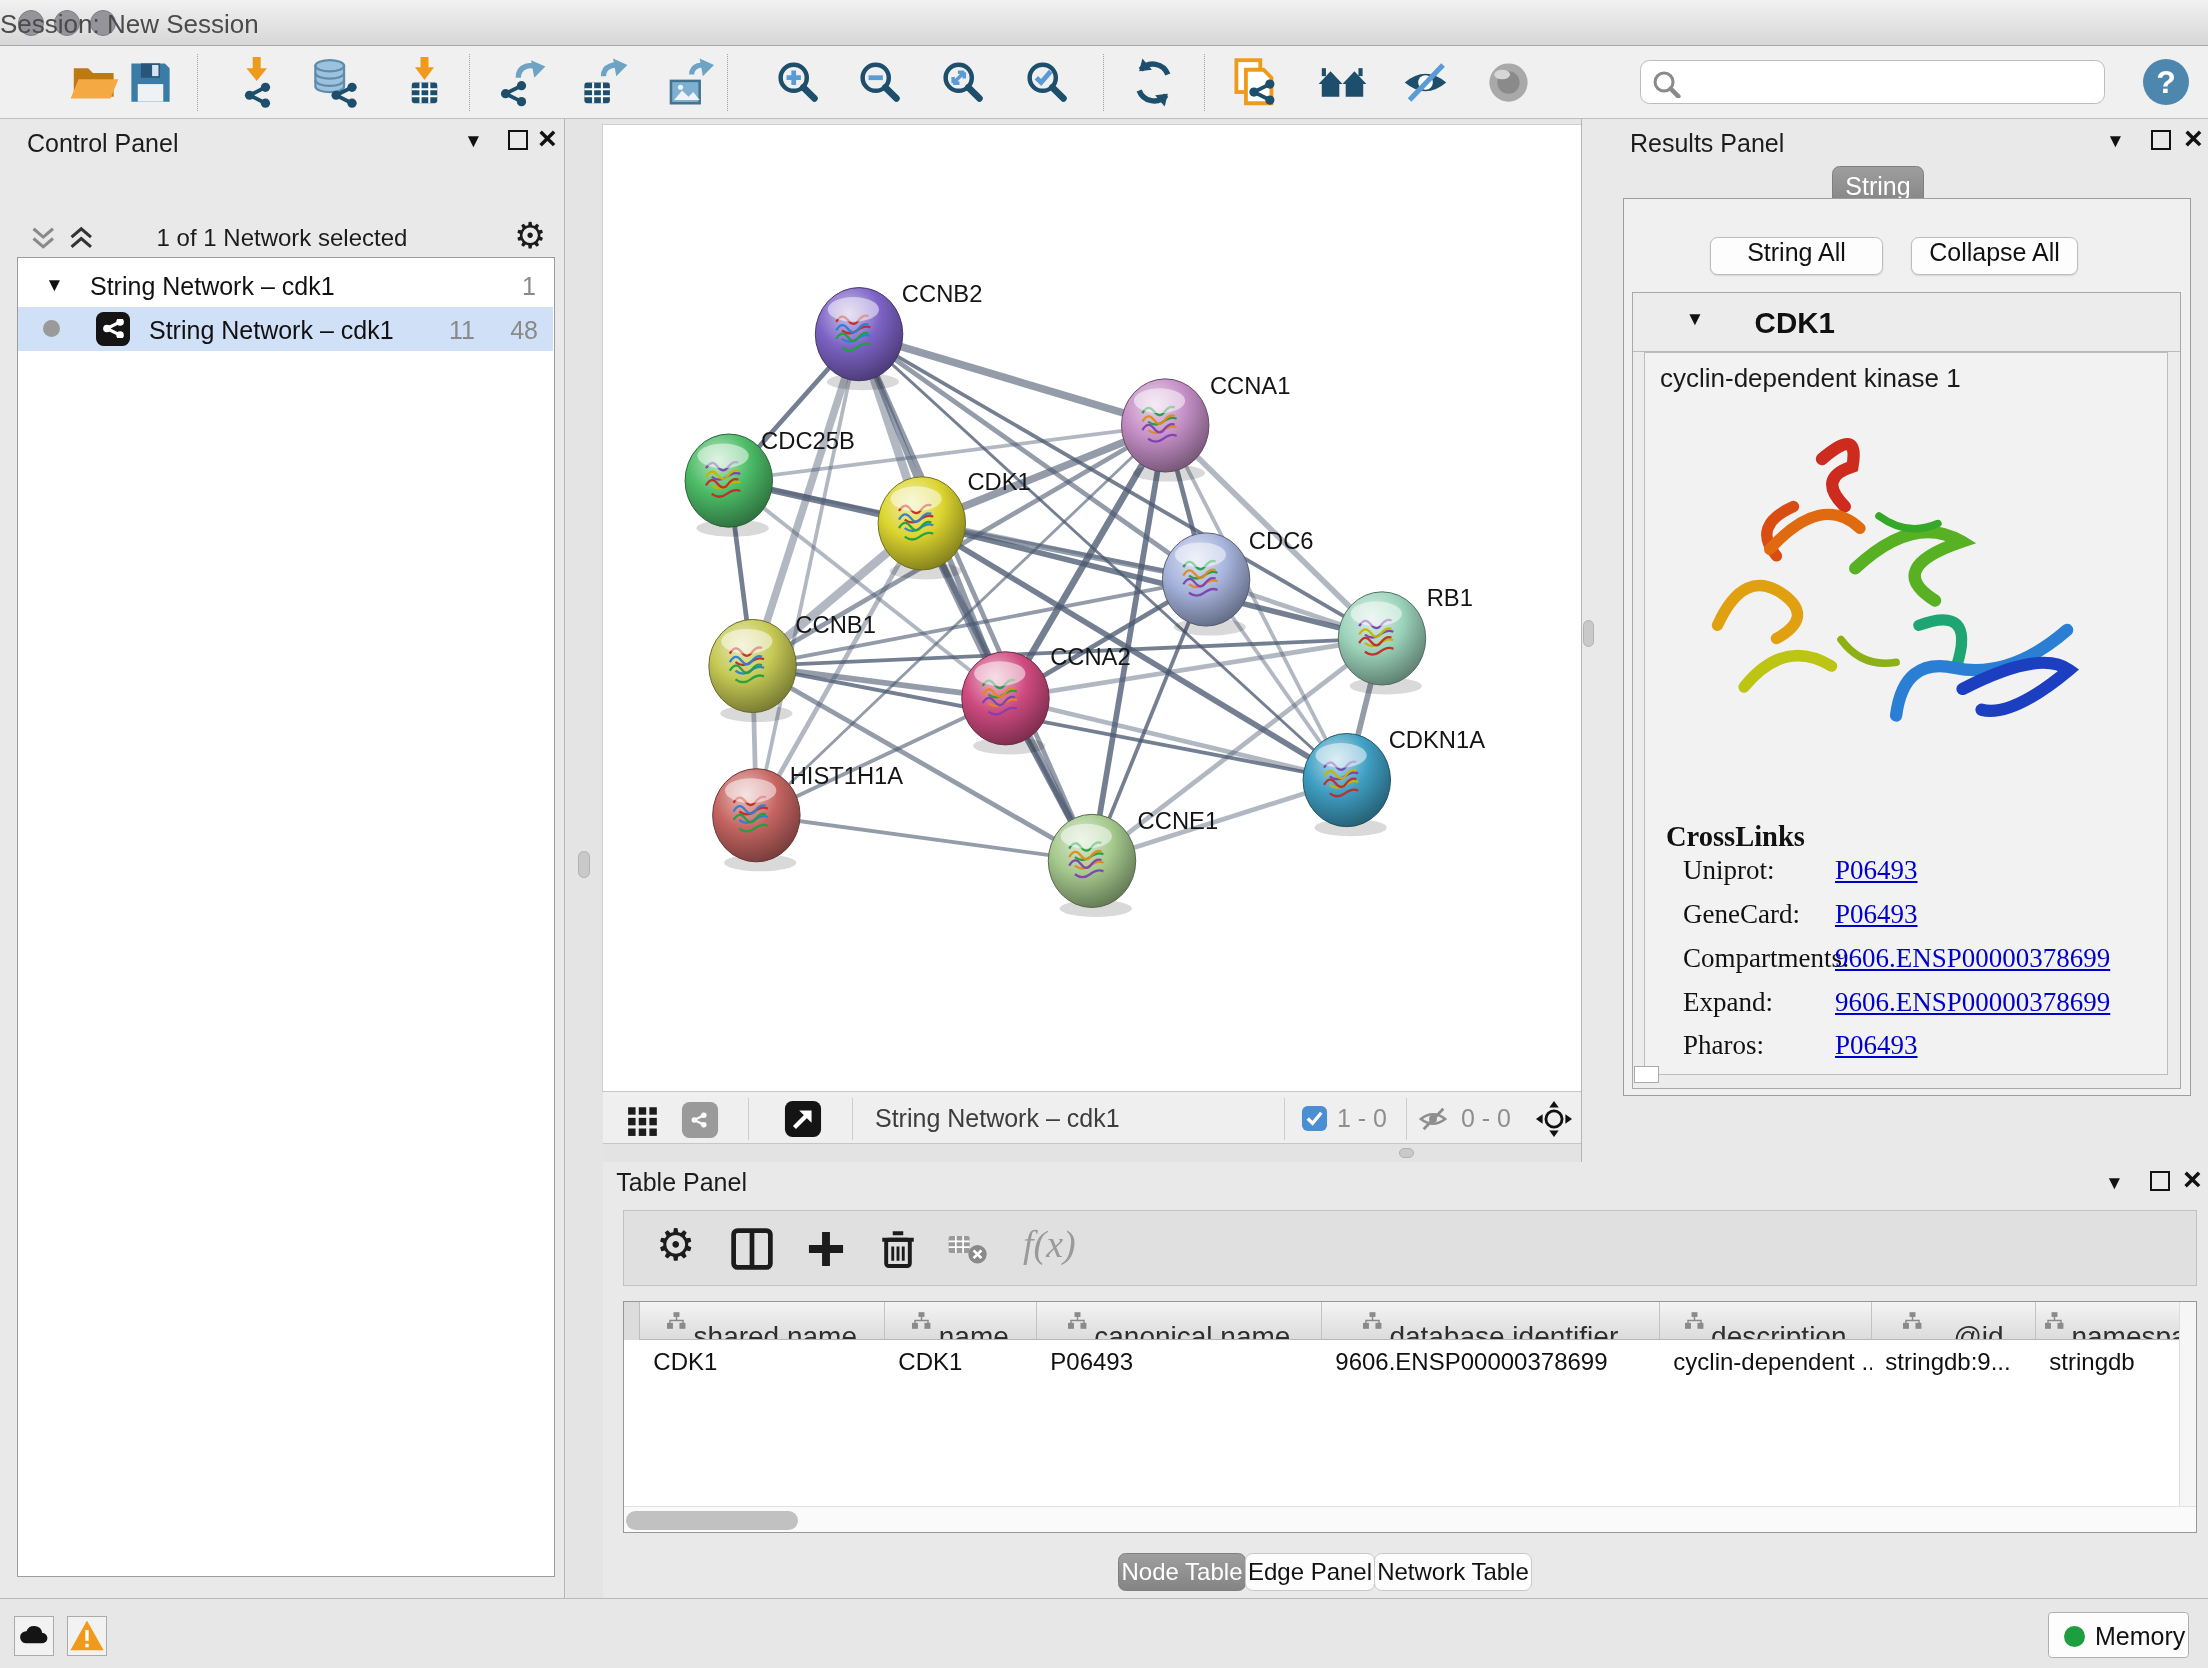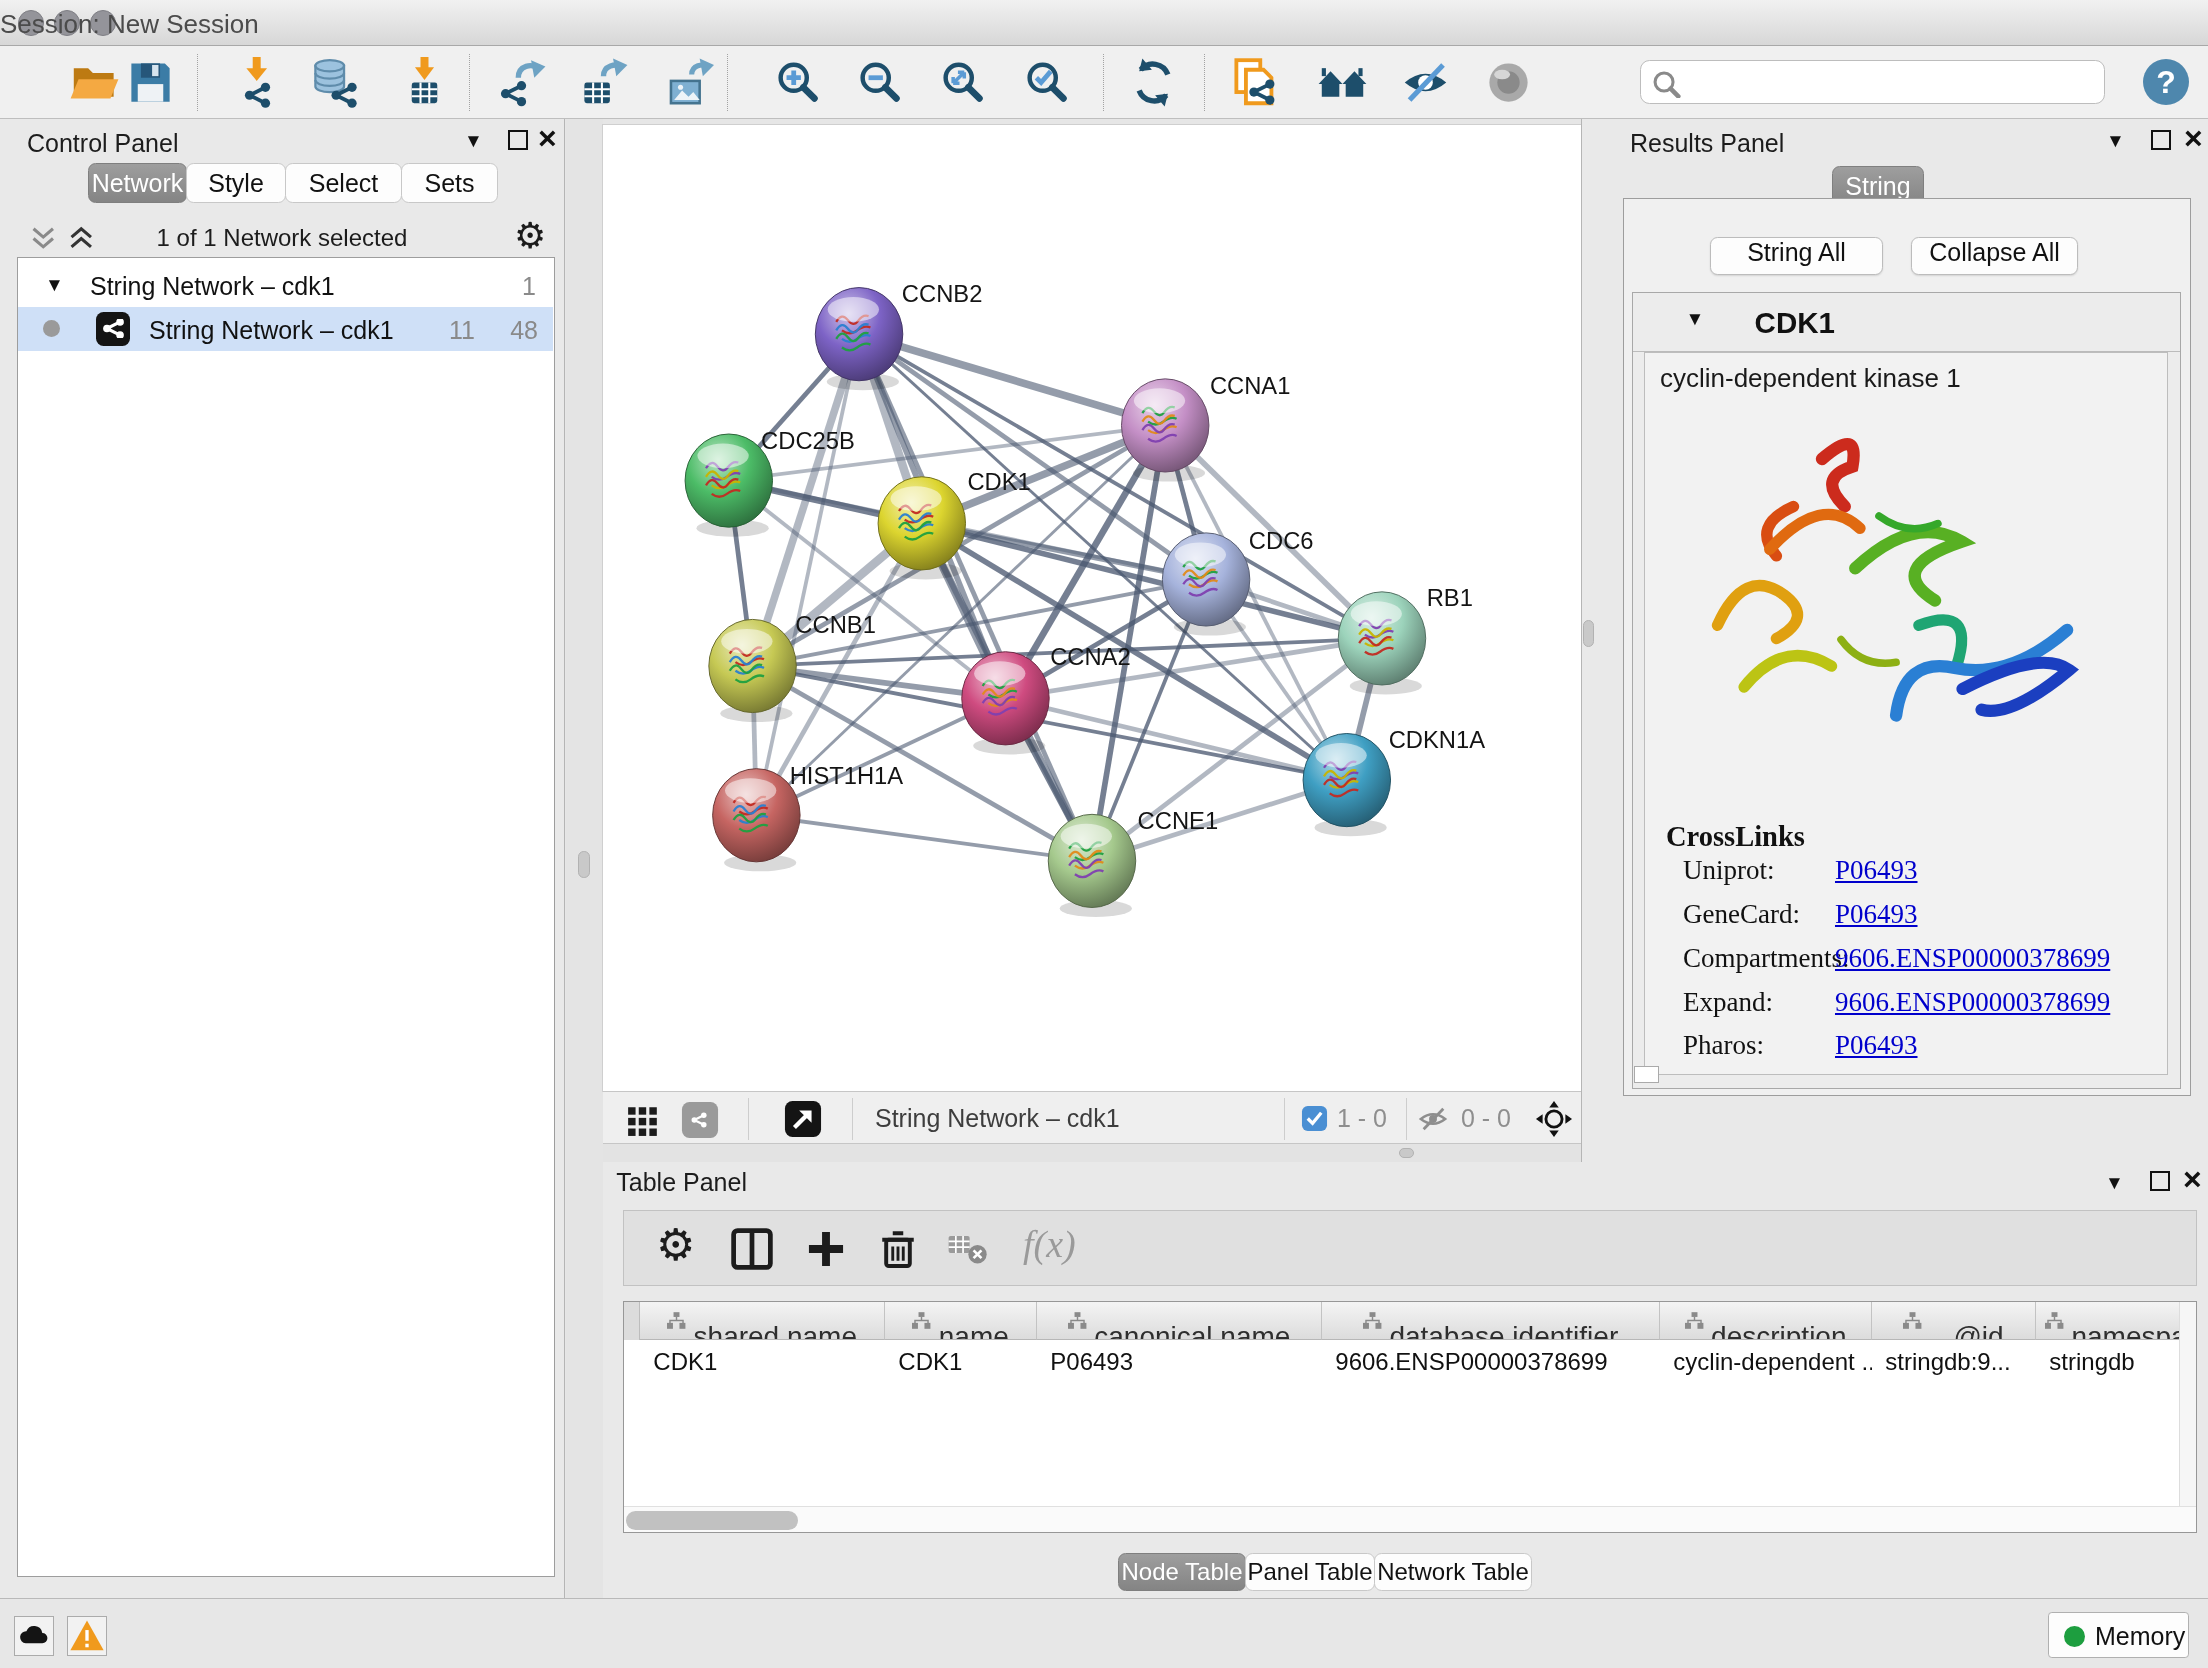--- a/index.html
+++ b/index.html
@@ -299,26 +299,20 @@
     </div>
     <div id="help-btn">?</div>
   </div>
 
   <div id="control-panel">
     <span class="panel-title abs" style="left:27px;top:9.5px">Control Panel</span>
     <span class="tri abs" style="left:464px;top:11.4px">▼</span>
     <span class="float-box abs" style="left:508px;top:10.5px"></span>
     <span class="close-x abs" style="left:538px;top:4.8px">×</span>
 
-    <div class="tabrow" id="cp-tabs" style="left:88px;top:44px">
-        <div class="tab sel" style="width: 99px;">Network</div>
-        <div class="tab" style="width: 100px;">Style</div>
-        <div class="tab" style="width: 117px;">Select</div>
-        <div class="tab" style="width: 97px;">Sets</div>
-      </div>
 
     <div id="cp-status">
       <svg class="abs" style="left:28.5px;top:9.5px" width="28.5" height="25" viewBox="0 0 18 18">
           <path d="M2 2l7 6 7-6M2 9l7 6 7-6" stroke="#8a8a8a" stroke-width="2.2" fill="none"></path>
         </svg>
       <svg class="abs" style="left:67px;top:9.5px" width="28.5" height="25" viewBox="0 0 18 18">
           <path d="M2 8l7-6 7 6M2 15l7-6 7 6" stroke="#333" stroke-width="2.2" fill="none"></path>
         </svg>
       <span class="stat-label">1 of 1 Network selected</span>
       <span class="gear-txt abs" style="left:514px;top:1.9px">⚙</span>
@@ -794,21 +788,21 @@
           <div class="td" style="width: 190px;">stringdb</div>
         </div>
       <div id="tbl-vscroll"></div>
       <div id="tbl-hscroll">
         <div id="tbl-thumb"></div>
       </div>
     </div>
 
     <div id="tp-tabs">
         <div class="tab sel" style="width: 128px;">Node Table</div>
-        <div class="tab" style="width: 130px;">Panel Table</div>
+        <div class="tab" style="width: 130px;">Edge Panel</div>
         <div class="tab" style="width: 158px;">Network Table</div>
       </div>
   </div>
 
   <div id="statusbar">
     <div class="sb-box" style="left:14.3px">
       <svg width="38" height="38" viewBox="0 0 32 32">
           <path d="M9 22a5 5 0 0 1 .6-10 7 7 0 0 1 13.4 1.4A4.3 4.3 0 0 1 23 22z" fill="#141414"></path>
         </svg>
     </div>

